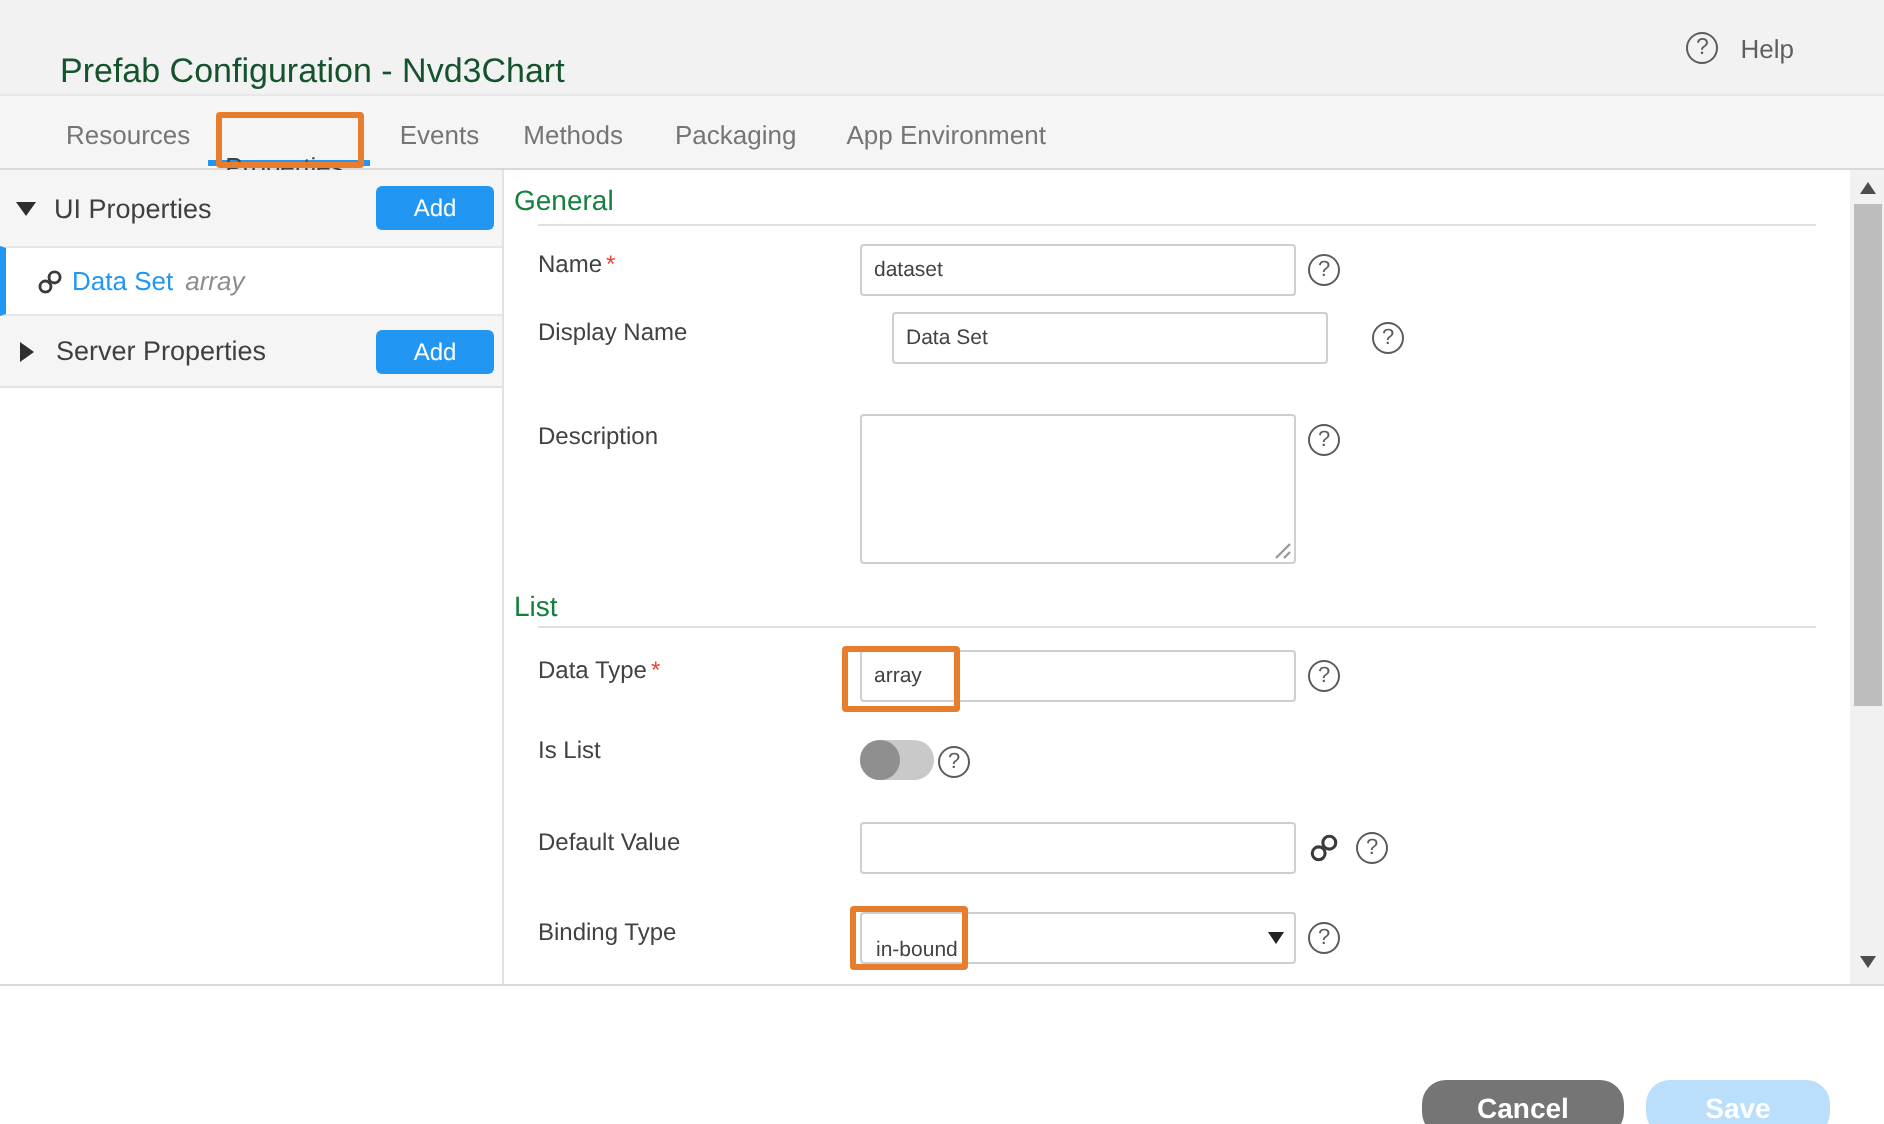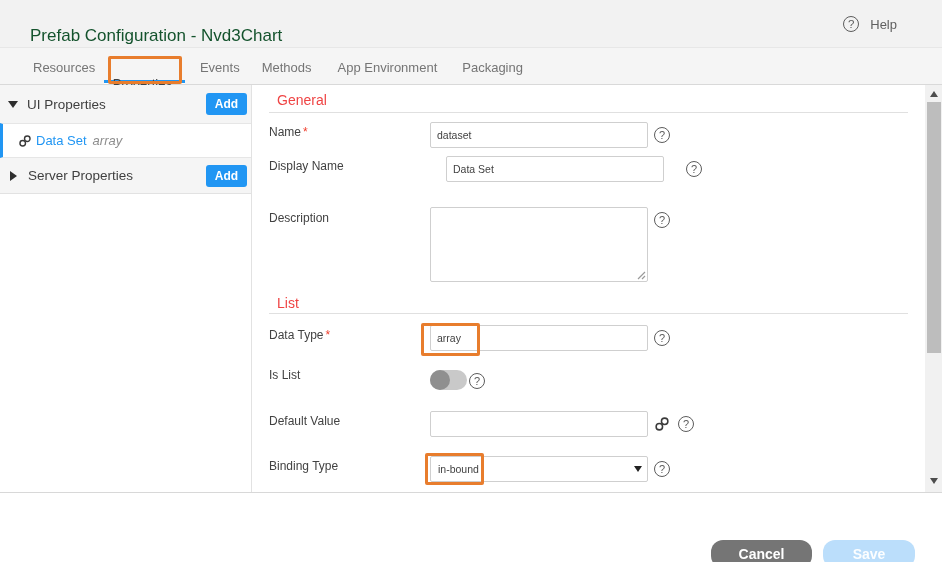--- a/index.html
+++ b/index.html
@@ -78,43 +78,43 @@
     width:0;height:0;border-left:5.5px solid transparent;border-right:5.5px solid transparent;
     border-top:7px solid #2e2e2e;flex:none;
   }
   .caret-right{
     width:0;height:0;border-top:5px solid transparent;border-bottom:5px solid transparent;
     border-left:7px solid #2e2e2e;flex:none;margin-left:2px;margin-right:2px;
   }
   .side-group .group-label{margin-left:9px;font-size:13.5px;color:#3f3f3f;}
   .add-btn{
     position:absolute;right:4px;top:50%;transform:translateY(-50%);
-    width:41px;height:22px;background:var(--accent);color:#fff;
-    border:none;border-radius:3px;font-size:12px;font-weight:bold;
+    width:59px;height:22px;background:var(--accent);color:#fff;
+    border:none;border-radius:3px;font-size:12px;font-weight:normal;
     font-family:"Liberation Sans",sans-serif;cursor:pointer;
   }
   .side-item{
     height:35px;background:#fff;
     border-top:1px solid #e6e6e6;border-bottom:1px solid #e6e6e6;
     border-left:3px solid var(--accent);
     display:flex;align-items:center;padding-left:16px;cursor:pointer;
   }
   .side-item .link-icon{margin-right:5px;}
   .side-item .item-label{font-size:13px;color:var(--accent);}
   .side-item .item-type{font-size:13px;color:#8d8d8d;font-style:italic;margin-left:6px;}
   .side-group.second{height:36px;border-bottom:1px solid #e2e2e2;}
   .link-icon{display:inline-block;flex:none;}
   .link-icon svg{display:block;}
   
   .main{
     position:absolute;left:253px;top:0;width:672px;height:407px;background:#fff;
   }
   .section-title{
-    position:absolute;left:24px;
-    font-size:14px;color:#ef4444;font-weight:400;line-height:16px;
+    position:absolute;left:4px;
+    font-size:14px;color:#15803d;font-weight:400;line-height:16px;
   }
   .section-line{position:absolute;left:16px;width:639px;height:0;border-top:1px solid #e0e0e0;}
   .section-general{top:7px;}
   .line-general{top:27px;}
   .section-data{top:210px;}
   .line-data{top:228px;}
   .frow{
     position:absolute;left:16px;height:26px;display:flex;align-items:center;
   }
   .frow .flabel{
@@ -149,21 +149,21 @@
     background:#c9c9c9;flex:none;cursor:pointer;
   }
   .toggle .knob{
     position:absolute;left:0;top:0;width:20px;height:20px;border-radius:50%;
     background:#8f8f8f;
   }
   
   .selbox{
     position:relative;width:218px;height:26px;border:1px solid #cfcfcf;border-radius:2px;
     background:#fff;font-size:10.5px;color:#424242;flex:none;
-    display:flex;align-items:center;padding:0 7px;cursor:pointer;
+    display:flex;align-items:flex-end;padding:0 7px;cursor:pointer;
   }
   .selbox .sel-arrow{
     position:absolute;right:5px;top:50%;transform:translateY(-50%);
     width:0;height:0;border-left:4px solid transparent;border-right:4px solid transparent;
     border-top:6px solid #222;
   }
   .chain{display:inline-block;margin-left:7px;flex:none;}
   .row-default .qicon{margin-left:9px;}
   
   .annotation{
@@ -211,22 +211,22 @@
     <span class="qicon">?</span>
     <span class="help-label">Help</span>
   </div>
 </div>
 
 <div class="tabbar">
   <div class="tab">Resources</div>
   <div class="tab active">Properties</div>
   <div class="tab">Events</div>
   <div class="tab">Methods</div>
+  <div class="tab">Packaging</div>
   <div class="tab">App Environment</div>
-  <div class="tab">Packaging</div>
 </div>
 
 <div class="content">
 
   <div class="sidebar">
     <div class="side-group">
       <span class="caret-down"></span>
       <span class="group-label">UI Properties</span>
       <button class="add-btn">Add</button>
     </div>

